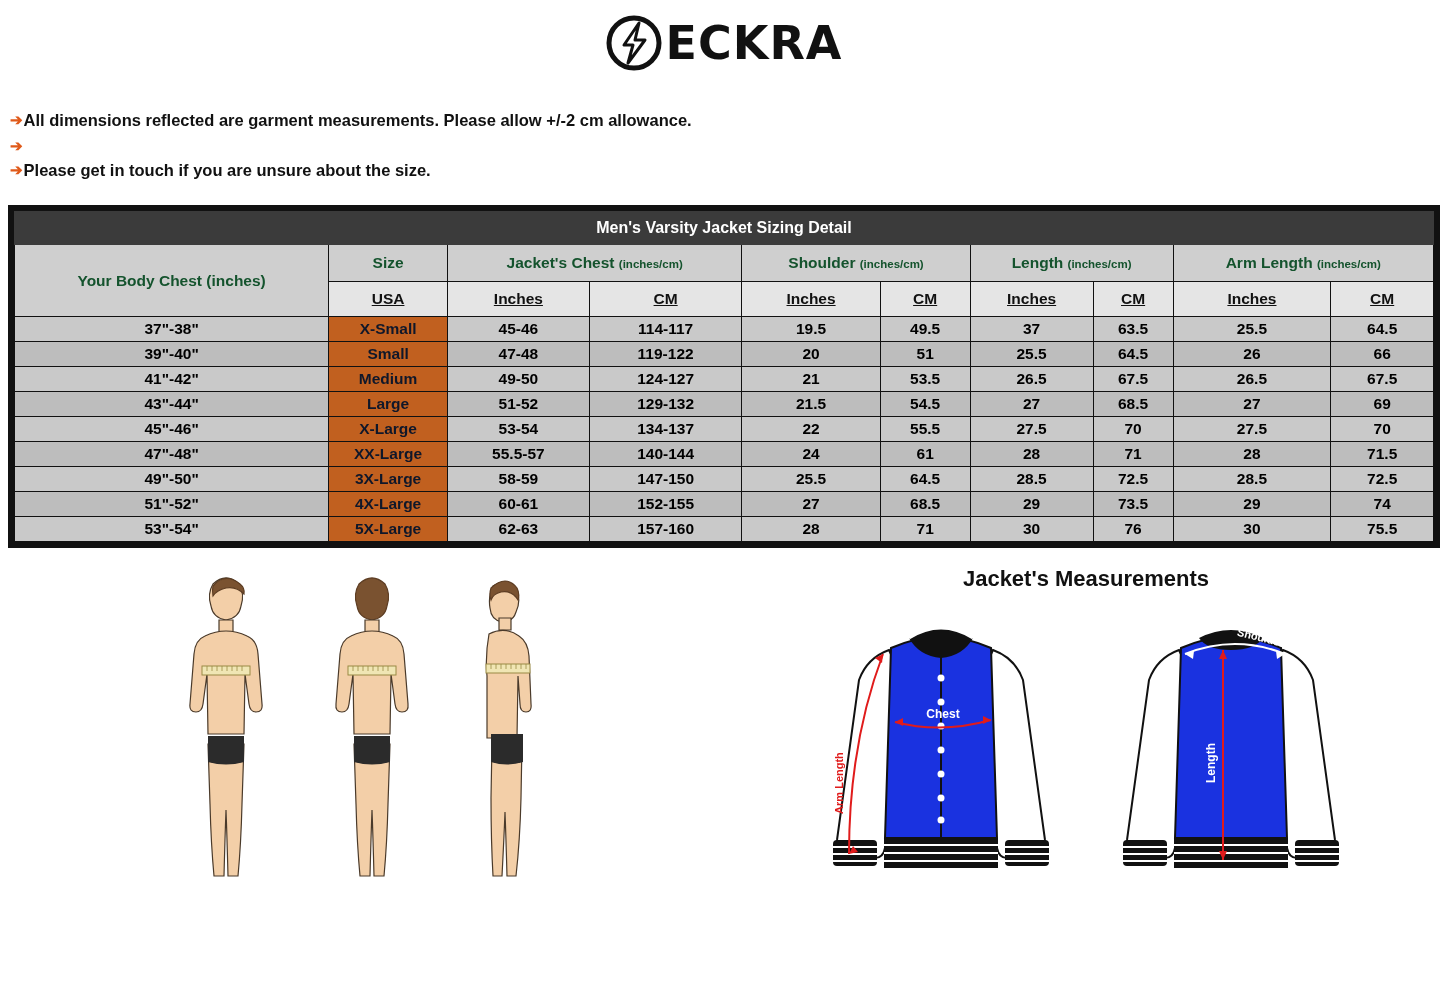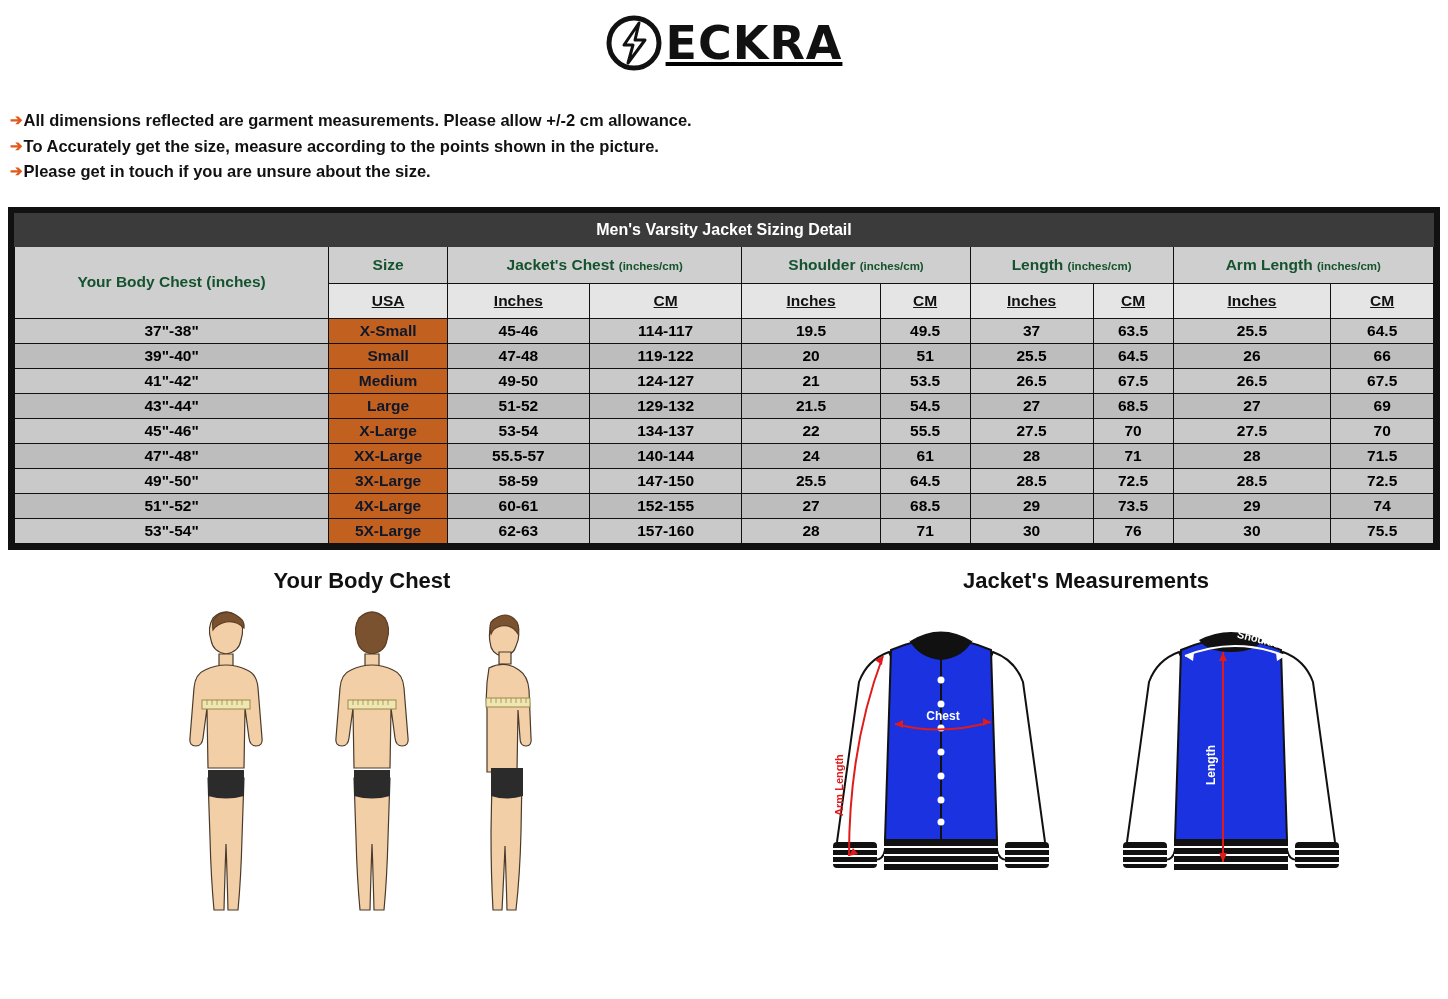--- a/index.html
+++ b/index.html
@@ -13,21 +13,20 @@
   }
 
   
   .logo-wrap{
     width:100%;
     display:flex;
     justify-content:center;
     align-items:center;
     height:78px;
     margin-top:4px;
-    text-decoration:underline;
   }
   .logo{
     display:flex;
     align-items:center;
     gap:4px;
   }
   .logo-mark{
     position:relative;
     width:56px;height:56px;
   }
@@ -159,21 +158,20 @@
   </div>
 </div>
 
 <div class="notes">
   <div class="note-line">
     <span class="arrow">➔</span>
     <span>All dimensions reflected are garment measurements. Please allow +/-2 cm allowance.</span>
   </div>
   <div class="note-line">
     <span class="arrow">➔</span>
-    <span>To Accurately get the size, measure according to the points shown in the picture.</span>
   </div>
   <div class="note-line">
     <span class="arrow">➔</span>
     <span>Please get in touch if you are unsure about the size.</span>
   </div>
 </div>
 
 <div class="table-outer">
   <table>
     <tbody>
@@ -320,21 +318,20 @@
       <td>30</td>
       <td>75.5</td>
     </tr>
   </tbody>
     </table>
 </div>
 
 <div class="bottom">
 
   <div class="bottom-col">
-    <div class="bottom-title">Your Body Chest</div>
     <div class="figures">
       <div class="bodies">
 
         <svg width="130" height="320" viewBox="0 0 130 320">
           <g stroke="#4a3a2a" stroke-width="1.2" fill="#f3cfa8">
             <path d="M52 18 q13 -12 26 0 q6 10 2 22 q-2 12 -15 14 q-13 -2 -15 -14 q-4 -12 2 -22 z"></path>
             <path d="M52 20 q12 -14 27 -2 q5 4 4 10 q-8 -8 -18 -6 q-9 2 -13 8 q-1 -6 0 -10z" fill="#7a5230" stroke="#5d3d23"></path>
             <path d="M58 54 h14 v12 h-14z"></path>
             <path d="M44 70 q21 -10 42 0 q10 4 11 18 l4 50 q1 8 -6 8 q-6 0 -7 -8 l-4 -30 l-1 60 h-36 l-1 -60 l-4 30 q-1 8 -7 8 q-7 0 -6 -8 l4 -50 q1 -14 11 -18z"></path>
             <path d="M47 178 h36 l-2 60 q-1 40 -4 72 h-10 q-1 -40 -2 -66 q-1 26 -2 66 h-10 q-3 -32 -4 -72z"></path>

